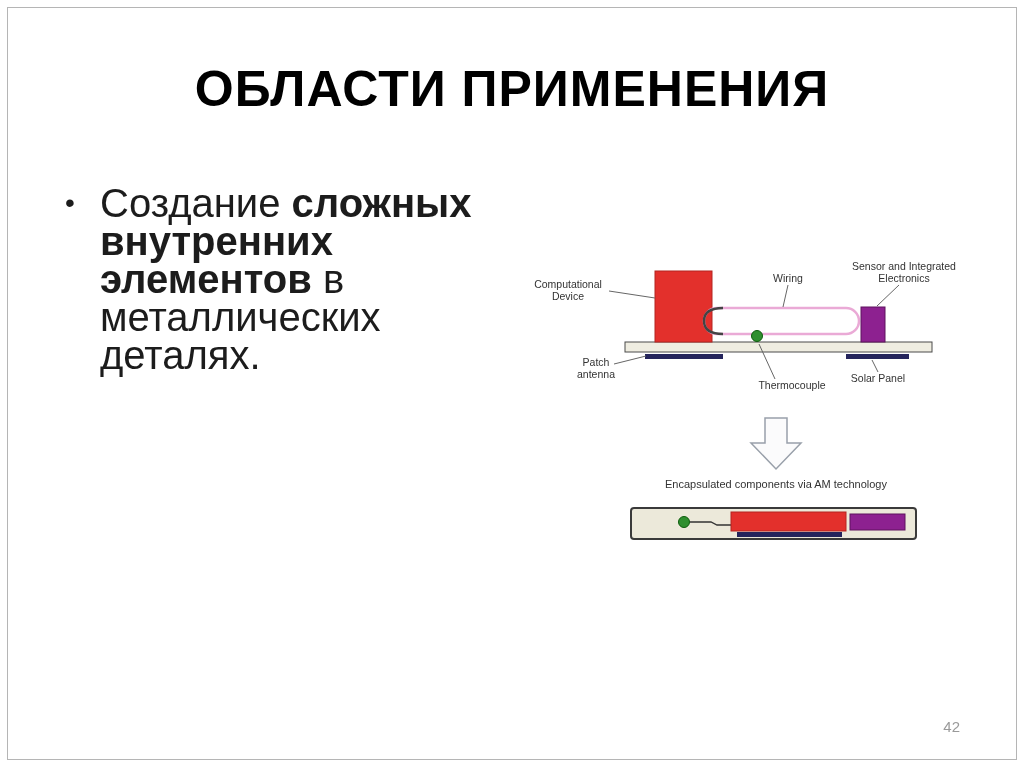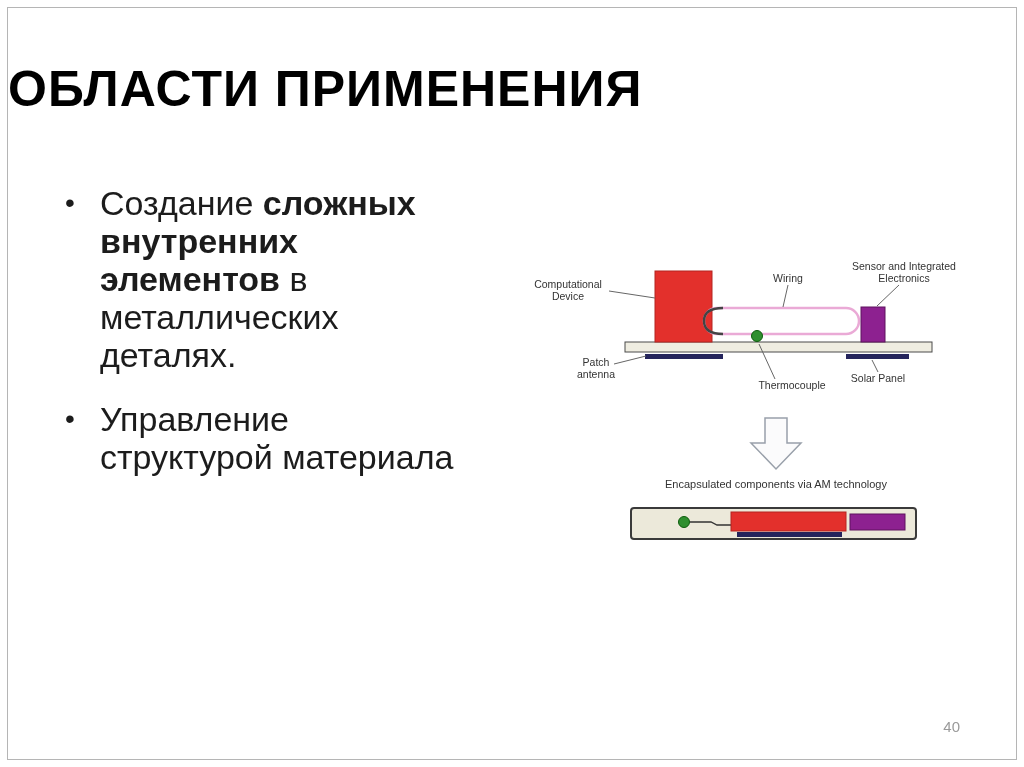--- a/index.html
+++ b/index.html
@@ -11,33 +11,33 @@
   }
   .slide {
     position: absolute;
     left: 7px; top: 7px; right: 7px; bottom: 7px;
     border: 1px solid #b5b5b5;
     background: #ffffff;
   }
   .title {
     position: absolute;
     top: 52px; left: 0; right: 0;
-    text-align: left;
+    text-align: center;
     font-size: 50px;
     font-weight: bold;
     letter-spacing: 1px;
     color: #000000;
   }
   .bullets {
     position: absolute;
     left: 45px; top: 176px;
     width: 450px;
     margin: 0; padding: 0;
     list-style: none;
-    font-size: 34px;
+    font-size: 40px;
     line-height: 38px;
     color: #1c1c1c;
   }
   .bullets li {
     position: relative;
     padding-left: 47px;
     margin-bottom: 26px;
     white-space: pre-line;
   }
   .bullets li::before {
@@ -78,22 +78,20 @@
 <div class="slide">
 
   <div class="title">ОБЛАСТИ ПРИМЕНЕНИЯ</div>
 
   <ul class="bullets">
     <li><span>Создание </span><b>сложных
 внутренних
 элементов</b><span> в
 металлических
 деталях.</span></li>
-    <li><span>Управление
-структурой материала</span><b></b><span></span></li>
   </ul>
 
   <div class="diagram">
     <svg viewBox="0 0 480 310" xmlns="http://www.w3.org/2000/svg">
 
       <rect x="114" y="91" width="307" height="10" stroke="#4a4a4a" stroke-width="1" fill="#efede1"></rect>
 
       <rect x="144" y="20" width="57" height="71" stroke="#b42420" stroke-width="1" fill="#e3302c"></rect>
 
       <rect x="193" y="57" width="155" height="26" rx="13" fill="none" stroke-width="2.5" stroke="#eaaad6"></rect>
@@ -129,15 +127,15 @@
 
       <rect x="120" y="257" width="285" height="31" rx="3" stroke="#3a3a3a" stroke-width="2" fill="#ece9da"></rect>
       <circle cx="173" cy="271" r="5.5" stroke="#0c5c0c" stroke-width="1" fill="#2f8f2f"></circle>
       <path d="M 179 271 L 200 271 L 206 274 L 220 274" fill="none" stroke="#333333" stroke-width="1.3"></path>
       <rect x="220" y="261" width="115" height="19" stroke="#b42420" stroke-width="1" fill="#e3302c"></rect>
       <rect x="226" y="281" width="105" height="5" fill="#24245c"></rect>
       <rect x="339" y="263" width="55" height="16" stroke="#5e135e" stroke-width="1" fill="#8d2190"></rect>
     </svg>
   </div>
 
-  <div class="page-number">40</div>
+  <div class="page-number">42</div>
 
 </div>
 
 </body></html>

